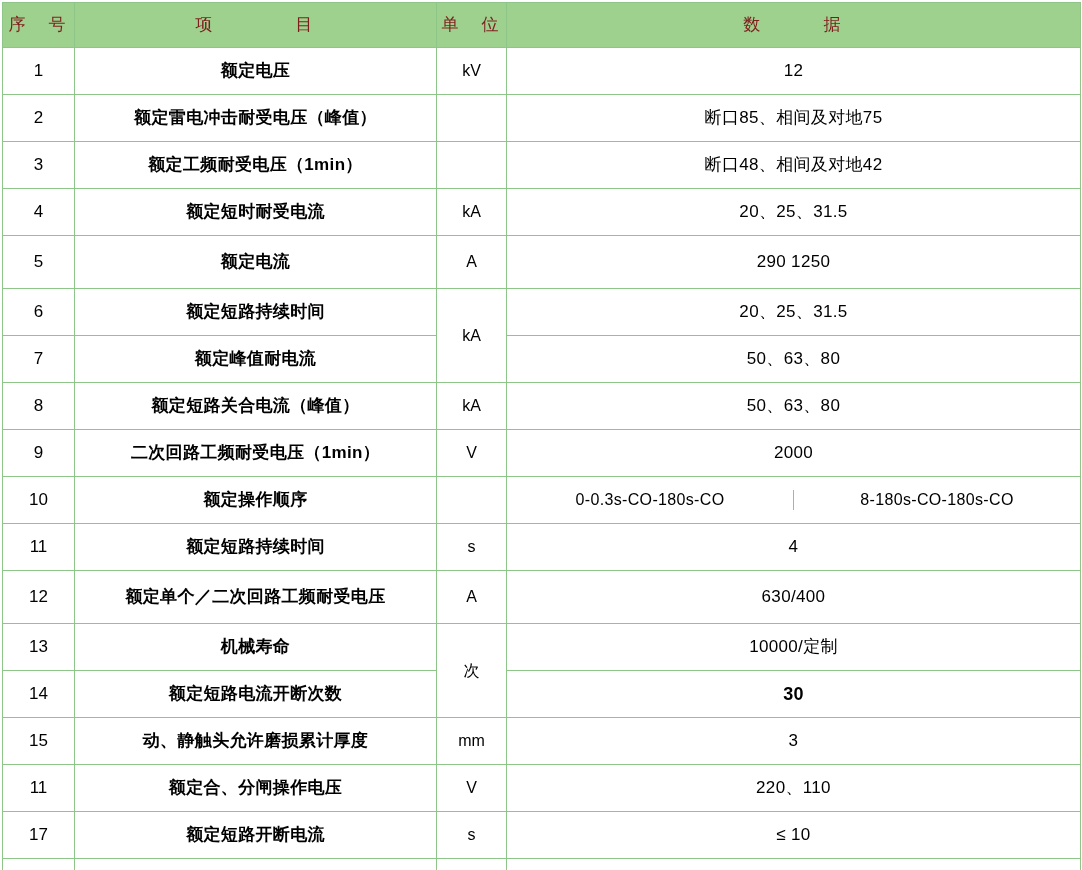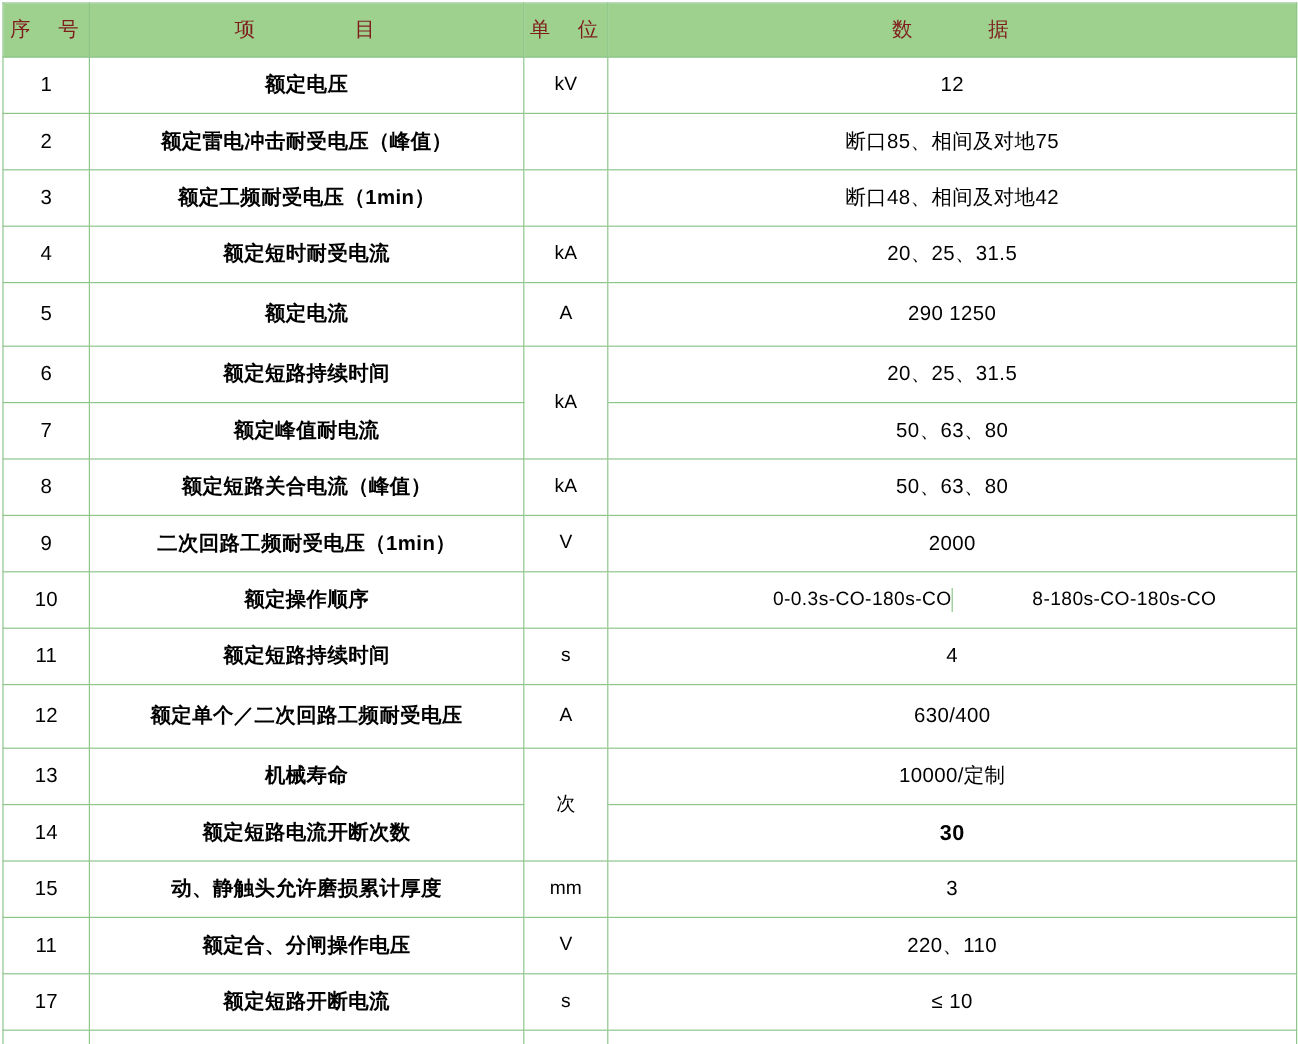--- a/index.html
+++ b/index.html
@@ -52,21 +52,20 @@
     height: 100%;
     align-items: center;
   }
   .seq-split > span {
     flex: 1 1 50%;
     text-align: center;
     font-size: 16px;
   }
   .seq-split > span.left-cell {
     border-right: 1px solid #8ec68a;
-    text-align: right;
   }
   .tall { height: 52px; }
 </style>
 </head>
 <body>
 
 <table class="spec-table">
   <colgroup>
     <col class="c-no">
       <col class="c-item">

